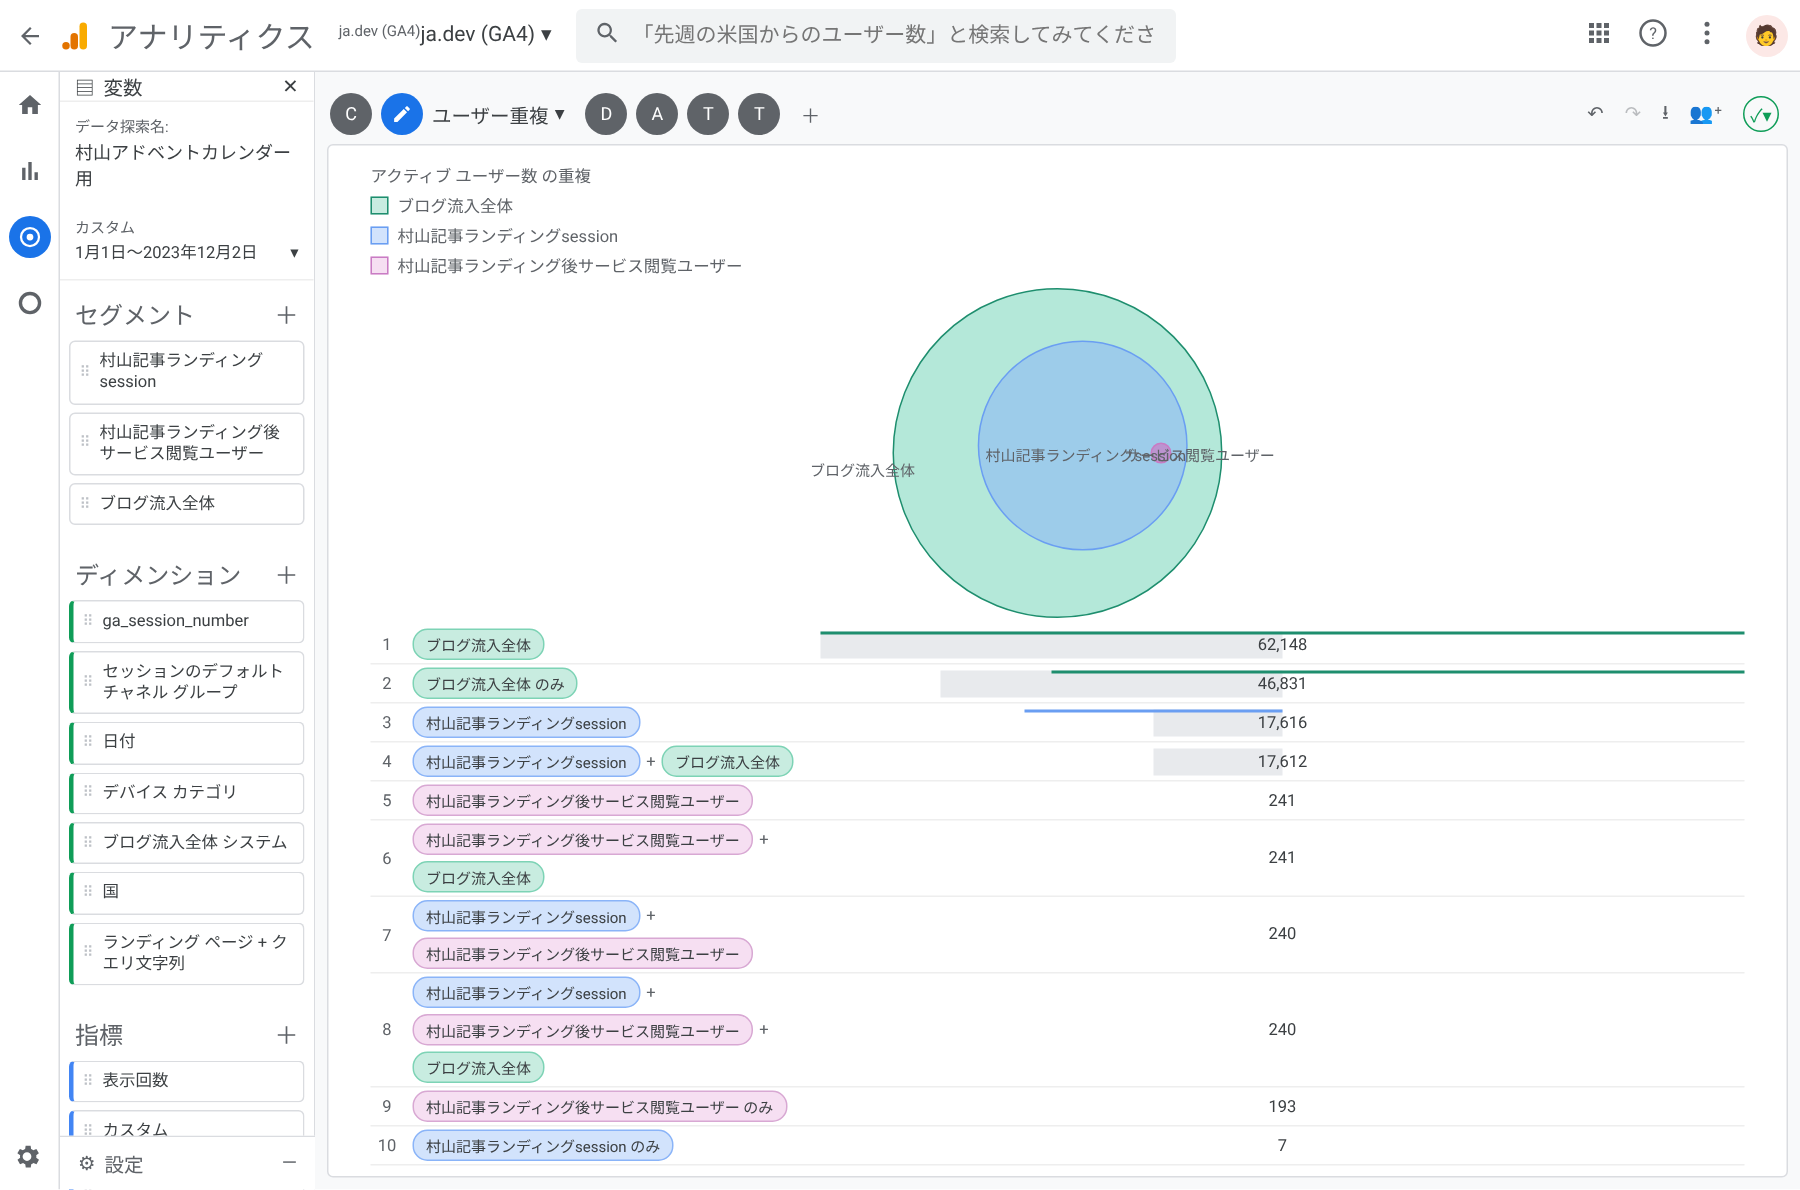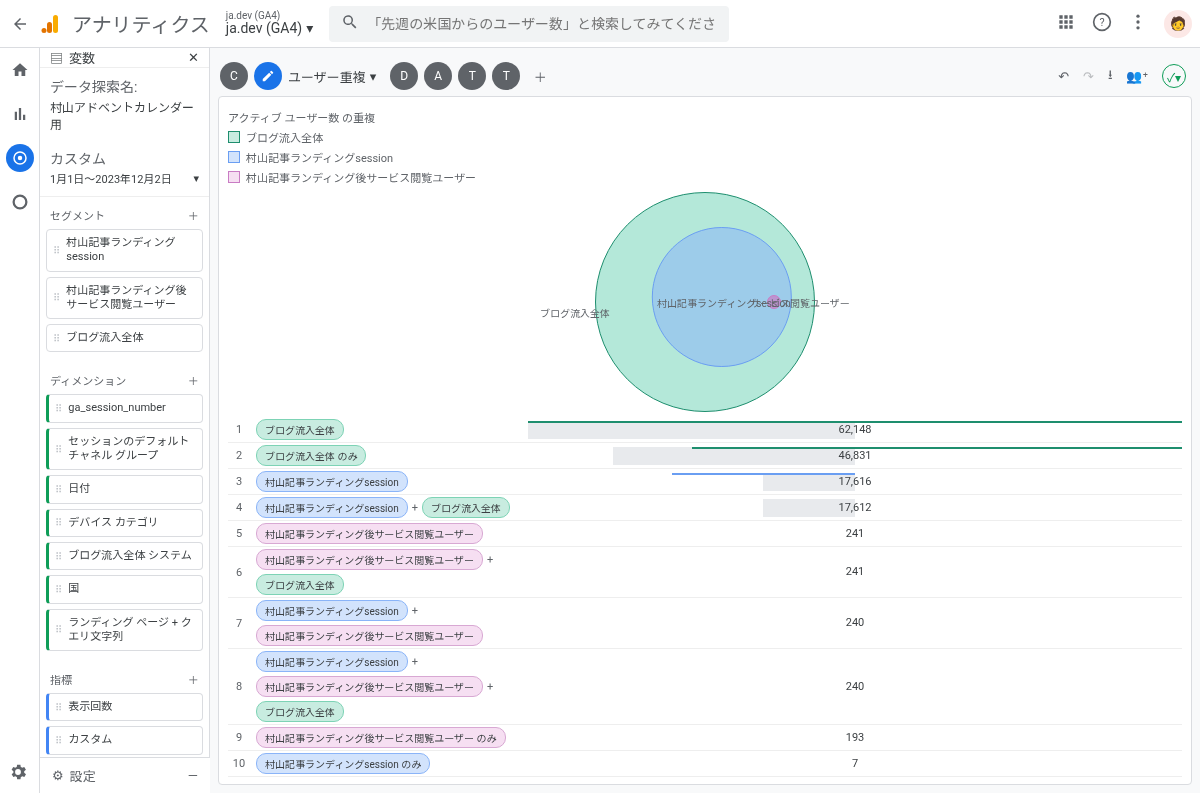--- a/index.html
+++ b/index.html
@@ -3,63 +3,63 @@
 <meta charset="utf-8">
 <style>
 * { box-sizing: border-box; margin: 0; padding: 0; font-family: 'Roboto', 'Noto Sans JP', Arial, sans-serif; }
 body { width: 1200px; height: 793px; background: #fff; overflow: hidden; font-size: 13px; color: #3c4043; }
 
 
 .hdr { height: 48px; display: flex; align-items: center; border-bottom: 1px solid #dadce0; padding: 0 8px; }
 .hdr-back { width:24px; height:24px; margin-right:8px; cursor:pointer; display:flex;align-items:center;justify-content:center;color:#5f6368; }
 .logo { width:24px; height:24px; margin-right:8px; }
 .brand { font-size: 20px; color: #5f6368; margin-right: 16px; }
-.prop-container { display:flex; flex-direction:column; line-height:1.1; margin-right:16px; }
+.prop-container { display:flex; flex-direction:row; line-height:1.1; margin-right:16px; }
 .prop-small { font-size:10px; color:#5f6368; }
 .prop-main { font-size:14px; color:#3c4043; display:flex; align-items:center; gap:4px; }
 .search-box { flex:0 0 auto; width:400px; height:36px; background:#f1f3f4; border-radius:4px; display:flex; align-items:center; padding:0 12px; color:#5f6368; gap:8px; }
 .search-input { border:none; background:transparent; flex:1; outline:none; font-size:14px; }
 .hdr-spacer { flex:1; }
 .hdr-icons { display:flex; align-items:center; gap:16px; color:#5f6368; }
 .avatar { width:28px; height:28px; border-radius:50%; background:#fce8e6;display:flex;align-items:center;justify-content:center; }
 
 
 .shell { display:flex; height:745px; }
 .nav-rail { width:40px; background:#fff; border-right:1px solid #dadce0; display:flex; flex-direction:column; align-items:center; padding-top:8px; gap:16px; }
 .nav-rail .nav-item { width:28px; height:28px; border-radius:50%; display:flex; align-items:center; justify-content:center; color:#5f6368; cursor:pointer; }
 .nav-rail .nav-item.active { background:#1a73e8; color:#fff; }
 
 .var-panel { width:170px; background:#fff; border-right:1px solid #dadce0; display:flex; flex-direction:column; overflow-y:auto; }
 .vp-header { height:40px; display:flex; align-items:center; justify-content:space-between; padding:0 10px; border-bottom:1px solid #eee; }
 .vp-header-title { display:flex;align-items:center;gap:6px; font-size:13px; }
-.vp-sec-label { font-size:14px; color:#5f6368; padding:8px 10px 2px; }
+.vp-sec-label { font-size:10px; color:#5f6368; padding:8px 10px 2px; }
 .vp-value { font-size:12px; padding:0 10px 8px; }
 .vp-date { font-size:11px; padding:0 10px 10px; display:flex; justify-content:space-between; align-items:center; border-bottom:1px solid #eee; }
-.vp-group-head { font-size:11px; color:#5f6368; padding:10px 10px 6px; display:flex; justify-content:space-between; align-items:center; }
+.vp-group-head { font-size:16px; color:#5f6368; padding:10px 10px 6px; display:flex; justify-content:space-between; align-items:center; }
 .chip-list { padding:0 6px 10px; display:flex; flex-direction:column; gap:5px; }
 .vp-chip { border:1px solid #dadce0; border-radius:4px; padding:6px 6px; font-size:11px; display:flex; align-items:center; gap:6px; line-height:1.3; cursor:grab; }
 .drag-handle { color:#bdc1c6; font-size:10px; }
 .dim-chip { border-left:3px solid #0f9d58; }
 .met-chip { border-left:3px solid #4285f4; }
 
 .settings-bar { height:36px; border-top:1px solid #dadce0; display:flex; align-items:center; padding:0 12px; gap:8px; color:#5f6368; font-size:13px; position:absolute; bottom:0; left:40px; width:170px; background:#fff; justify-content:space-between;}
 
 
 .canvas { flex:1; background:#f8f9fa; padding:8px; display:flex; flex-direction:column; }
 .tabs-bar { height:40px; display:flex; align-items:center; gap:6px; padding-left:2px; justify-content:space-between; }
 .tabs-left { display:flex; align-items:center; gap:6px; }
 .tab-circle { width:28px; height:28px; border-radius:50%; background:#5f6368; color:#fff; display:flex; align-items:center; justify-content:center; font-size:12px; cursor:pointer; }
 .tab-circle.primary { background:#1a73e8; }
 .tab-name { font-size:13px; color:#3c4043; display:flex; align-items:center; gap:4px; margin-right:8px; }
 .tab-add { width:28px;height:28px;border-radius:50%;display:flex;align-items:center;justify-content:center;color:#5f6368;cursor:pointer; }
 .tb-right { display:flex; align-items:center; gap:14px; color:#5f6368; padding-right:6px; }
 .tb-icon { cursor:pointer; }
 .tb-check { width:24px;height:24px;border-radius:50%;border:1.5px solid #0f9d58;color:#0f9d58;display:flex;align-items:center;justify-content:center; font-size:12px;}
 
-.chart-card { background:#fff; border:1px solid #dadce0; border-radius:4px; flex:1; padding:10px 9px 0; overflow:auto; }
+.chart-card { background:#fff; border:1px solid #dadce0; border-radius:4px; flex:1; padding:10px 28px 0; overflow:auto; }
 .legend-area { font-size:11px; color:#5f6368; }
 .legend-title{ padding:2px 0; }
 .legend-row { display:flex;align-items:center;gap:6px; padding:2px 0;}
 .sw { width:12px; height:12px; border:1px solid; }
 .sw.g { background:#c8ece0; border-color:#1e8e6e; }
 .sw.b { background:#d2e3fc; border-color:#6a9ef2; }
 .sw.p { background:#f6dff2; border-color:#c97cc4; }
 
 .venn-wrap { display:flex; justify-content:center; height:230px; position:relative; }
 .venn-circle { position:absolute; border-radius:50%; border:1px solid; }

